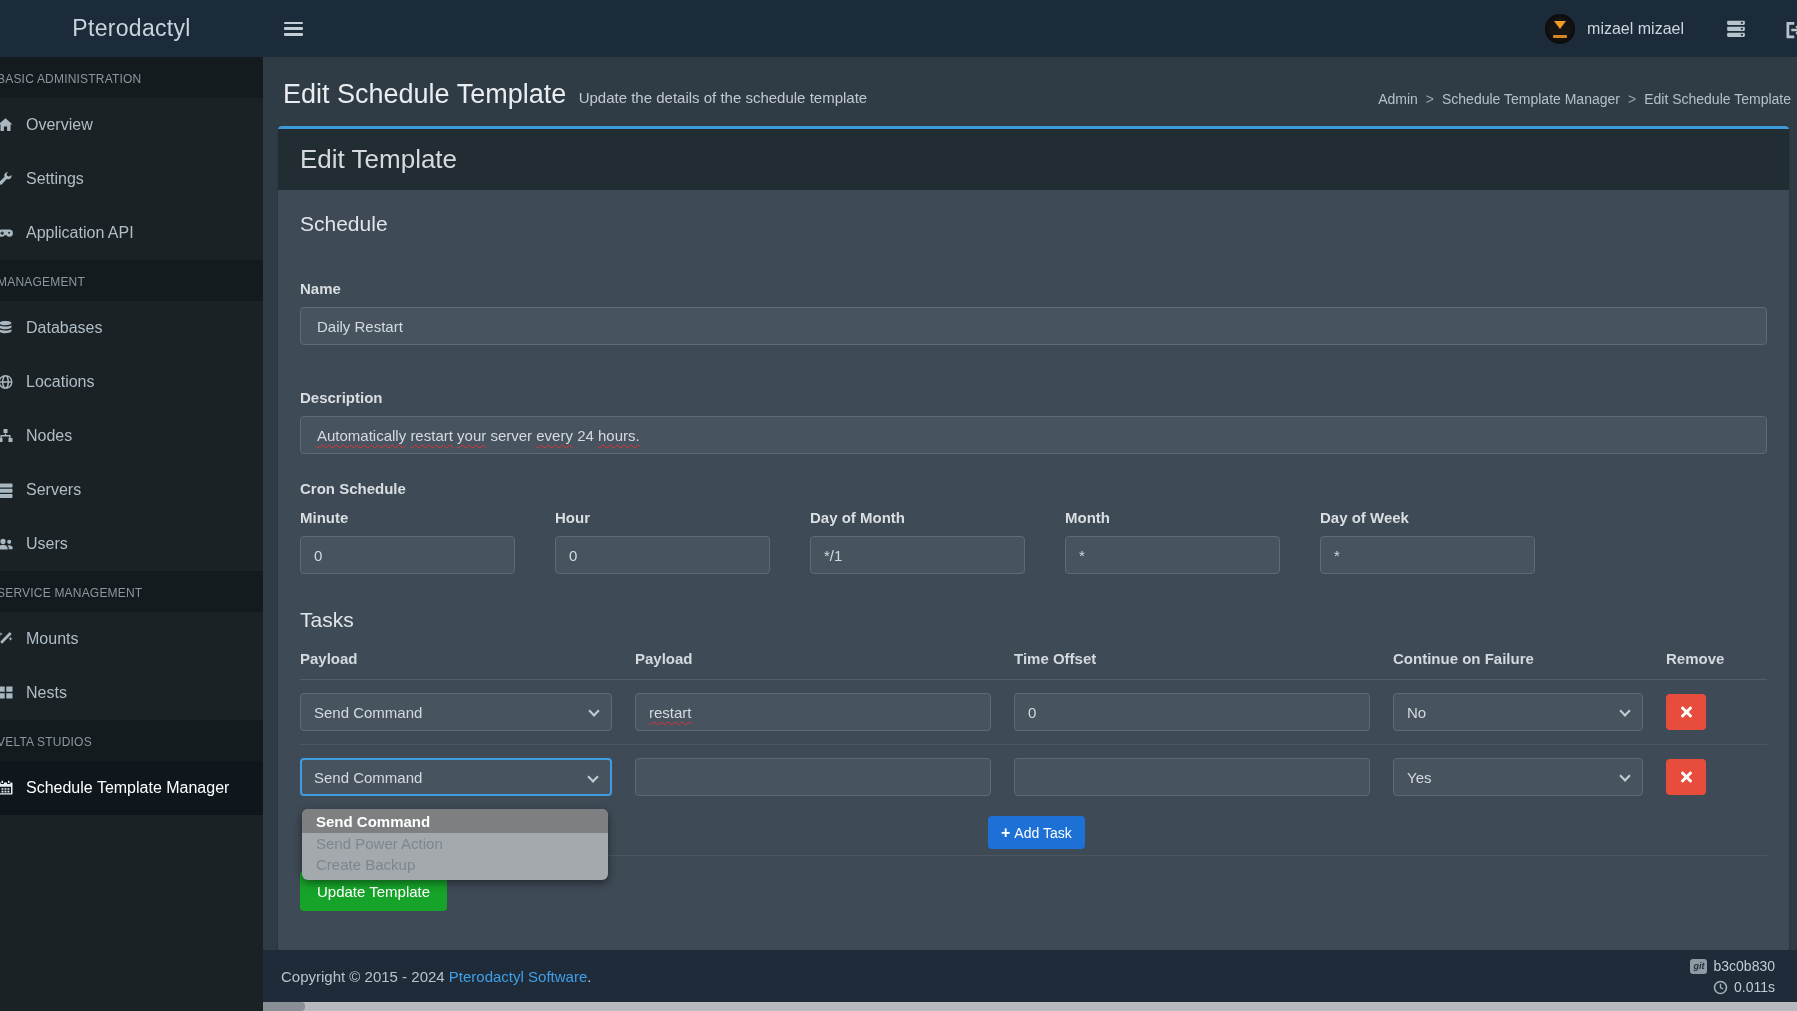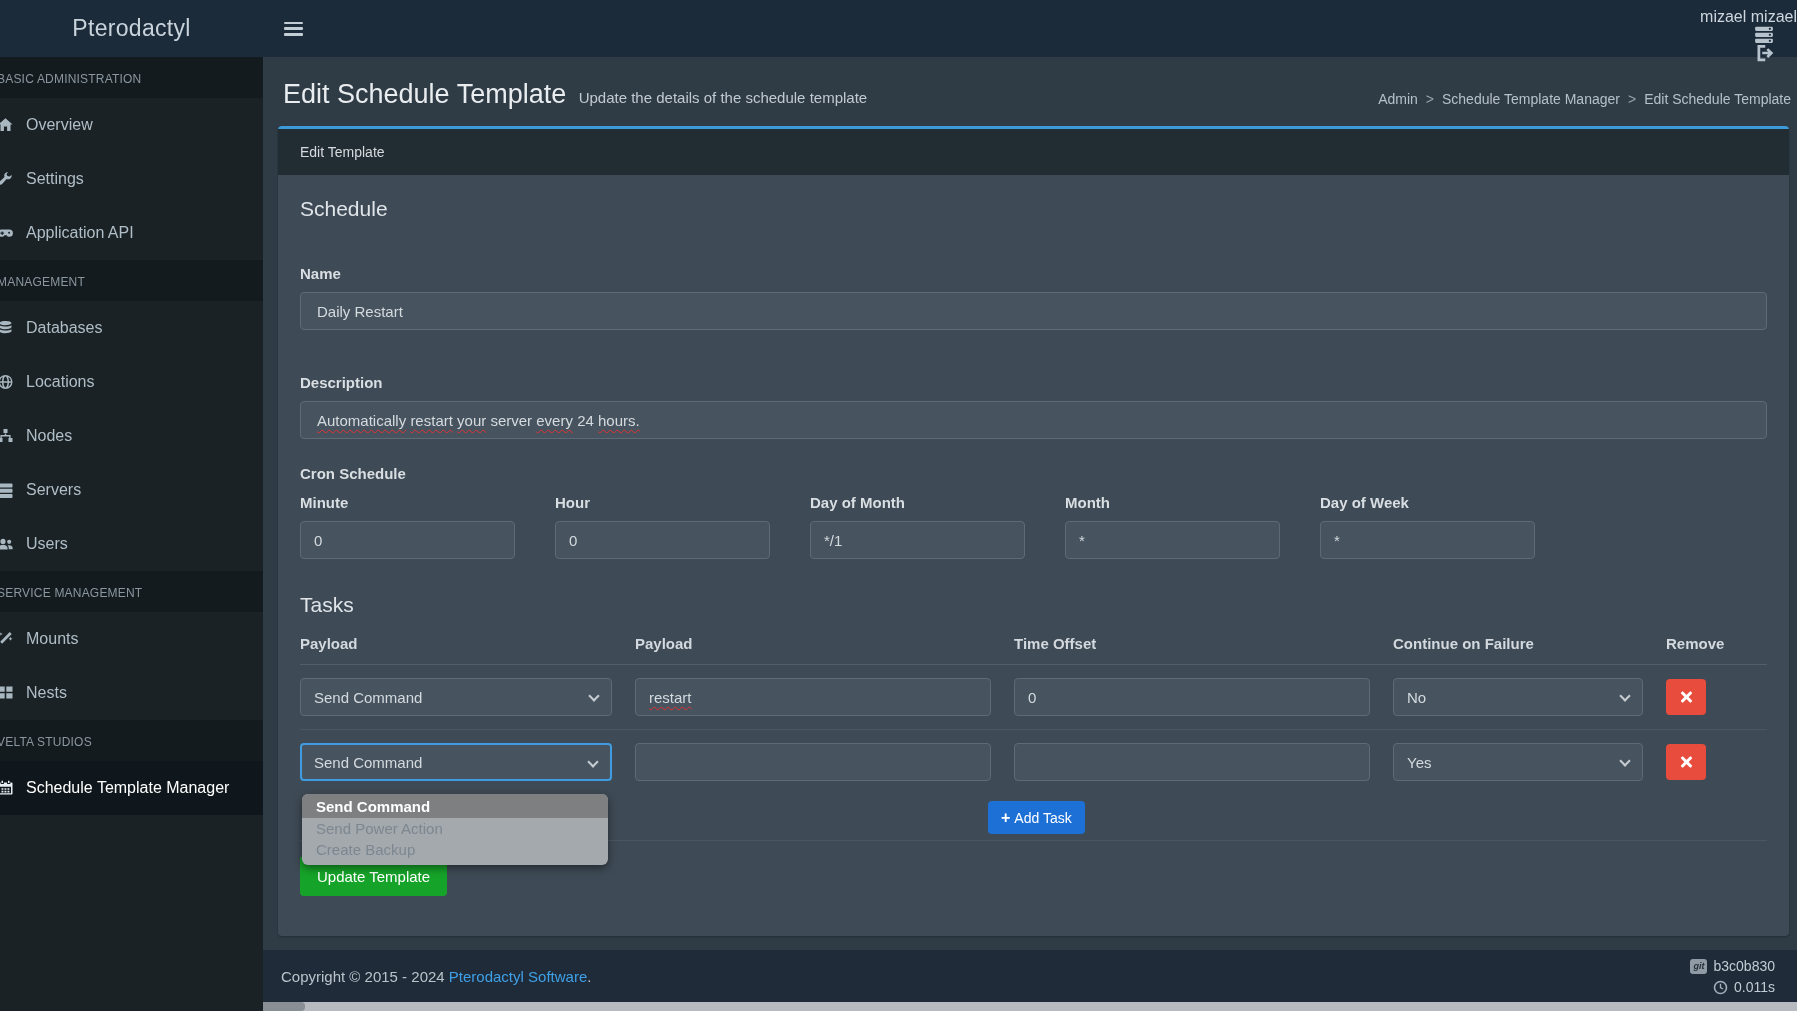--- a/index.html
+++ b/index.html
@@ -8,21 +8,21 @@
     font-family:"Liberation Sans", sans-serif;
     background:#2f3b45;
     position:relative;
     color:#d4dade;
   }
   
   .navbar { position:absolute; top:0; left:0; width:1797px; height:57px; background:#1c2b3a; display:flex; align-items:center; z-index:30; }
   .brand { width:263px; height:57px; display:flex; align-items:center; justify-content:center; font-size:23px; color:#c9d3db; letter-spacing:.3px; }
   .hamburger { margin-left:21px; width:19px; height:14px; display:flex; flex-direction:column; justify-content:space-between; cursor:pointer; }
   .hamburger span { display:block; height:2.6px; background:#c3cdd5; border-radius:1px; }
-  .nav-right { margin-left:auto; display:flex; align-items:center; height:42px;flex-direction:column; }
+  .nav-right { margin-left:auto; display:flex; align-items:center; height:42px; }
   .avatar { width:30px; height:30px; border-radius:50%; background:#161616; position:relative; overflow:hidden; box-shadow:inset 0 0 6px #000; }
   .avatar .tri { position:absolute; left:50%; top:7px; transform:translateX(-50%); width:0; height:0; border-left:6px solid transparent; border-right:6px solid transparent; border-top:8px solid #f59a23; }
   .avatar .bar { position:absolute; left:50%; bottom:6px; transform:translateX(-50%); width:14px; height:3px; background:#f59a23; border-radius:1px; opacity:.85; }
   .user-name { margin-left:12px; font-size:16px; color:#cdd6de; }
   .nav-icon { margin-left:42px; width:20px; height:17px; cursor:pointer; }
   .nav-icon.signout { margin-left:38px; margin-right:-7px; }
   
   .sidebar { position:absolute; top:57px; left:0; width:263px; height:954px; background:#1a2226; overflow:hidden; z-index:20; }
   .sidebar-inner { margin-left:-18px; width:281px; }
   .side-header { background:#141b1f; color:#8a979f; font-size:12px; padding:15px 15px 12px 15px; letter-spacing:.2px; }
@@ -35,21 +35,21 @@
   
   .content { position:absolute; top:57px; left:263px; width:1534px; height:671px; background:#2f3b45; }
   .content-header { position:relative; padding:22px 20px 16px 20px; }
   .page-title { font-size:27px; color:#e9edf0; font-weight:400; display:inline; }
   .page-subtitle { font-size:15px; color:#c2cad1; margin-left:8px; }
   .breadcrumb { position:absolute; right:6px; top:34px; font-size:14px; color:#b6c0ca; white-space:nowrap; }
   .breadcrumb a { color:#b6c0ca; text-decoration:none; cursor:pointer; }
   .breadcrumb .sep { margin:0 8px; color:#98a4ae; }
   
   .panel { margin:0 8px 0 15px; background:#3e4a55; border-top:3px solid #3c9ad9; border-radius:4px; box-shadow:0 1px 2px rgba(0,0,0,.25); }
-  .panel-header { background:#222d33; padding:15px 22px; font-size:14px; color:#d6dade; border-radius:0; }
+  .panel-header { background:#222d33; padding:15px 22px; font-size:26px; color:#d6dade; border-radius:0; }
   .panel-body { padding:22px 22px 14px 22px; }
   .sec-heading { font-size:21px; font-weight:400; color:#e0e5e9; }
   .field-label { font-size:15px; font-weight:bold; color:#d9dee2; }
   .tb { background:#475460; border:1px solid #5d6a77; border-radius:4px; height:38px; display:flex; align-items:center; padding:0 13px; font-size:15px; color:#d4dade; cursor:text; }
   .tb.full { width:100%;padding-left:16px; }
   .wavy { text-decoration:underline; text-decoration-style:wavy; text-decoration-color:#e03131; text-decoration-thickness:1px; text-underline-offset:3px; text-decoration-skip-ink:none;text-align:right; }
   .mt14 { margin-top:14px; } .mt22 { margin-top:22px; } .mt26 { margin-top:26px; } .mb10 { margin-bottom:10px;margin-top:44px; }
   
   .cron-row { display:flex; gap:40px; margin-top:12px; }
   .cron-col { width:215px; }

